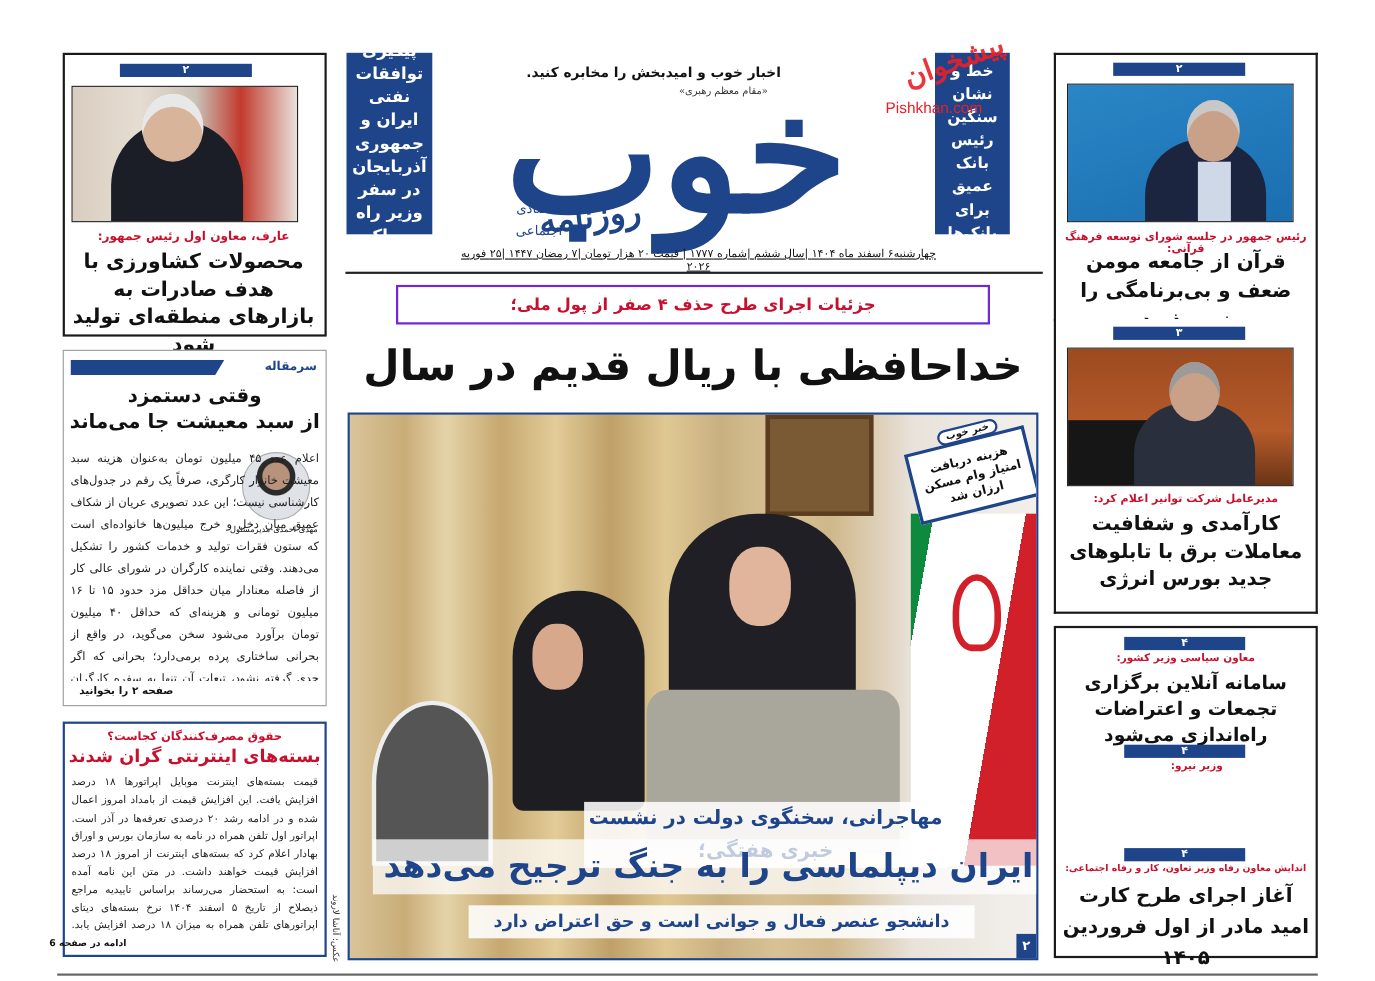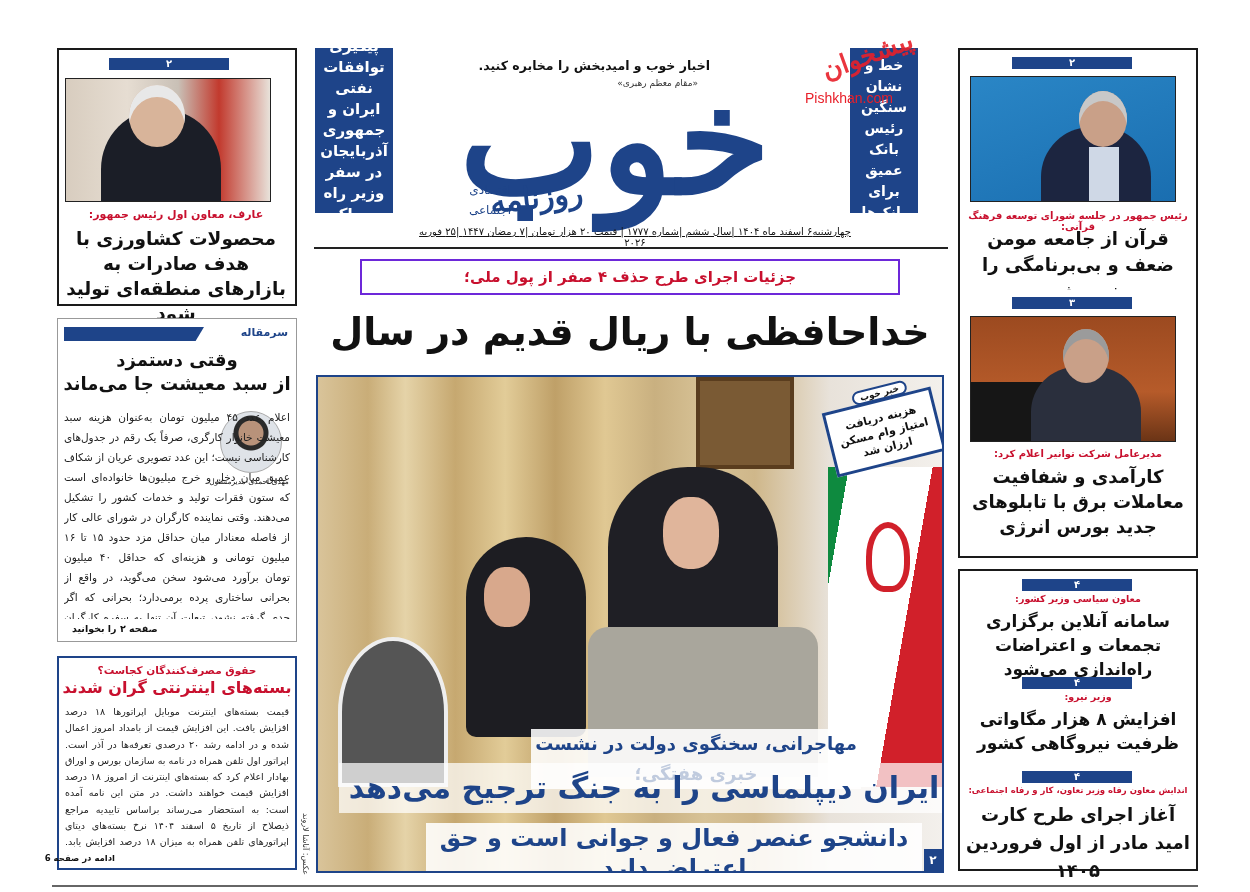--- a/index.html
+++ b/index.html
@@ -116,21 +116,21 @@
 
     <div class="abs" style="left:20px; top:260px; width:110px; height:150px; background:#555; border:4px solid #eee; border-radius:50% 50% 0 0;"></div>
 
     <div class="stamp" style="left:510px; top:22px; width:112px; height:66px; padding:4px;">
       <div style="position:absolute; top:-16px; left:30px; font-size:9px; background:#fff; border:2px solid #1e4489; border-radius:8px; padding:0 6px;">خبر خوب</div>
       <div style="font-size:11px; line-height:15px; margin-top:4px;">هزینه دریافت امتیاز وام مسکن ارزان شد</div>
     </div>
 
     <div class="main-photo-caption" style="left:200px; top:352px; width:330px; font-size:18px; line-height:30px;">مهاجرانی، سخنگوی دولت در نشست خبری هفتگی؛</div>
     <div class="main-photo-caption" style="left:8px; top:386px; width:610px; font-size:30px; line-height:50px; background:rgba(255,255,255,0.72);">ایران دیپلماسی را به جنگ ترجیح می‌دهد</div>
-    <div class="main-photo-caption" style="left:95px; top:446px; width:496px; font-size:24px; line-height:30px;">دانشجو عنصر فعال و جوانی است و حق اعتراض دارد</div>
+    <div class="main-photo-caption" style="left:95px; top:446px; width:460px; font-size:16px; line-height:30px;">دانشجو عنصر فعال و جوانی است و حق اعتراض دارد</div>
 
     <div class="abs" style="right:0; bottom:0; width:18px; height:22px; background:#1e4489; color:#fff; font-size:12px; text-align:center; line-height:22px; font-weight:bold;">۲</div>
 </div>
 
 <div class="box" style="left:958px; top:48px; width:240px; height:244px; border-bottom:none;">
   <div class="num-bar" style="left:52px; top:7px; width:120px;">۲</div>
   <div class="photo" style="left:10px; top:26px; width:206px; height:126px; background:linear-gradient(160deg,#2a86c6,#1a6eb0);">
     <div class="abs" style="left:70px; top:50px; width:110px; height:80px; background:#1c2540; border-radius:50px 50px 0 0;"></div>
     <div class="abs" style="left:118px; top:70px; width:30px; height:60px; background:#cfd8e6;"></div>
     <div class="abs" style="left:108px; top:14px; width:48px; height:56px; background:#c9a088; border-radius:50%; box-shadow: inset 0 10px 0 #c8c8c8;"></div>
@@ -151,20 +151,19 @@
 </div>
 
 <div class="box" style="left:958px; top:569px; width:240px; height:302px;">
 
   <div class="num-bar" style="left:62px; top:8px; width:110px;">۴</div>
   <div class="kicker-red abs" style="left:0; top:22px; width:236px; font-size:9.5px;">معاون سیاسی وزیر کشور:</div>
   <div class="headline abs" style="left:4px; top:38px; width:228px; font-size:17px; line-height:24px;">سامانه آنلاین برگزاری تجمعات و اعتراضات راه‌اندازی می‌شود</div>
 
   <div class="num-bar" style="left:62px; top:106px; width:110px;">۴</div>
   <div class="kicker-red abs" style="left:0; top:120px; width:256px; font-size:9.5px;">وزیر نیرو:</div>
-  <div class="headline abs" style="left:10px; top:136px; width:216px; font-size:17px; line-height:24px;">افزایش ۸ هزار مگاواتی ظرفیت نیروگاهی کشور</div>
 
   <div class="num-bar" style="left:62px; top:200px; width:110px;">۴</div>
   <div class="kicker-red abs" style="left:0; top:214px; width:236px; font-size:8.5px;">اندایش معاون رفاه وزیر تعاون، کار و رفاه اجتماعی:</div>
   <div class="headline abs" style="left:4px; top:230px; width:228px; font-size:18px; line-height:28px;">آغاز اجرای طرح کارت امید مادر از اول فروردین ۱۴۰۵</div>
 </div>
 
 <div class="abs" style="left:52px; top:885px; width:1146px; height:2px; background:#666;"></div>
 
 </body></html>

